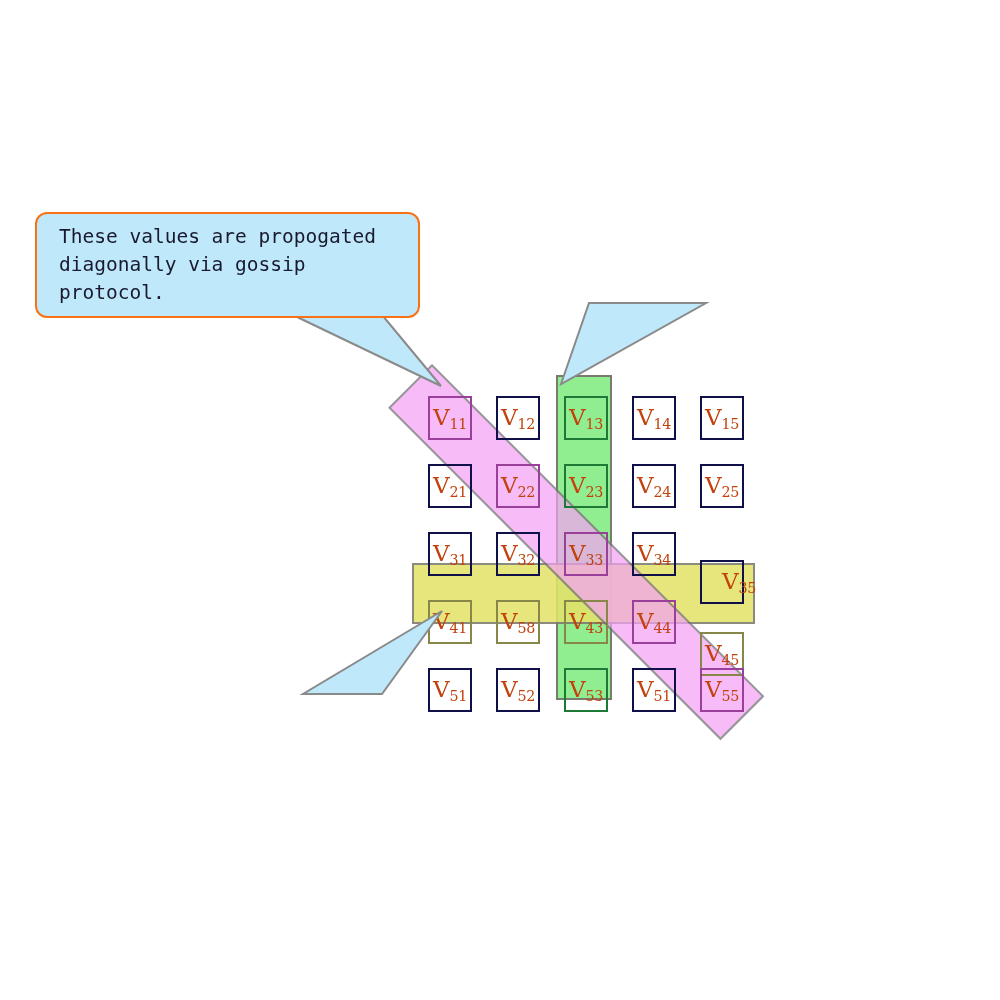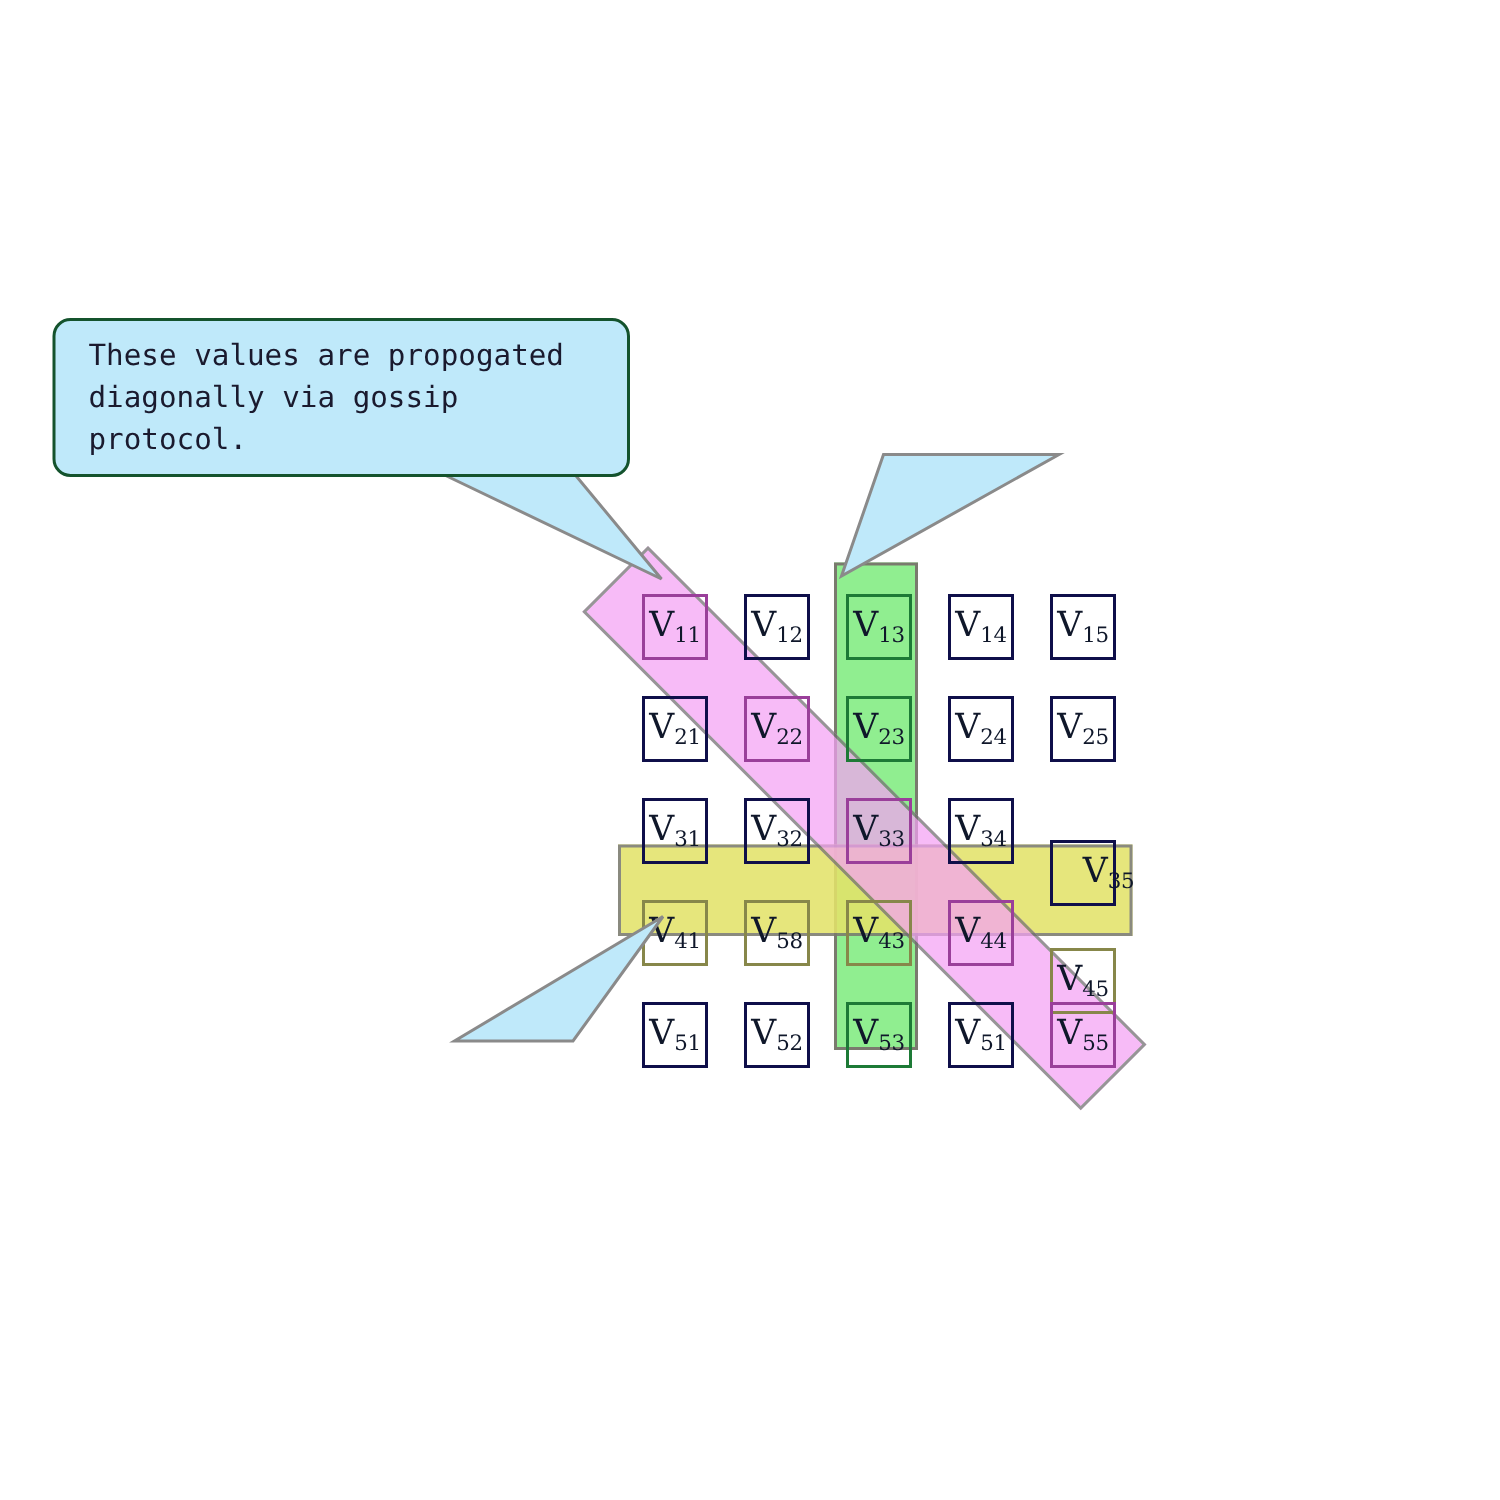--- a/index.html
+++ b/index.html
@@ -58,38 +58,38 @@
     align-items: center;
     justify-content: center;
   }
   .cell.on-green { border-color: #1d7a36; }
   .cell.on-yellow { border-color: #87874a; }
   .cell.on-magenta { border-color: #9a3f9a; }
 
   .cell .lbl {
     font-family: "DejaVu Serif", serif;
     font-size: 23px;
-    color: #0f172a;
+    color: #c2410c;
     line-height: 1;
     white-space: nowrap;
     transform: translateY(-1px);
   }
   .cell .lbl sub {
     font-size: 0.62em;
     vertical-align: baseline;
     position: relative;
     top: 0.30em;
     letter-spacing: -0.02em;
   }
 
   
   .callout {
     position: absolute;
     background: #bfe9fa;
-    border: 2px solid #14532d;
+    border: 2px solid #f97316;
     border-radius: 12px;
     box-sizing: border-box;
     z-index: 9;
     display: flex;
     align-items: center;
     padding: 0 22px;
   }
   .callout .ctext {
     font-family: "DejaVu Sans Mono", monospace;
     font-size: 19.5px;

